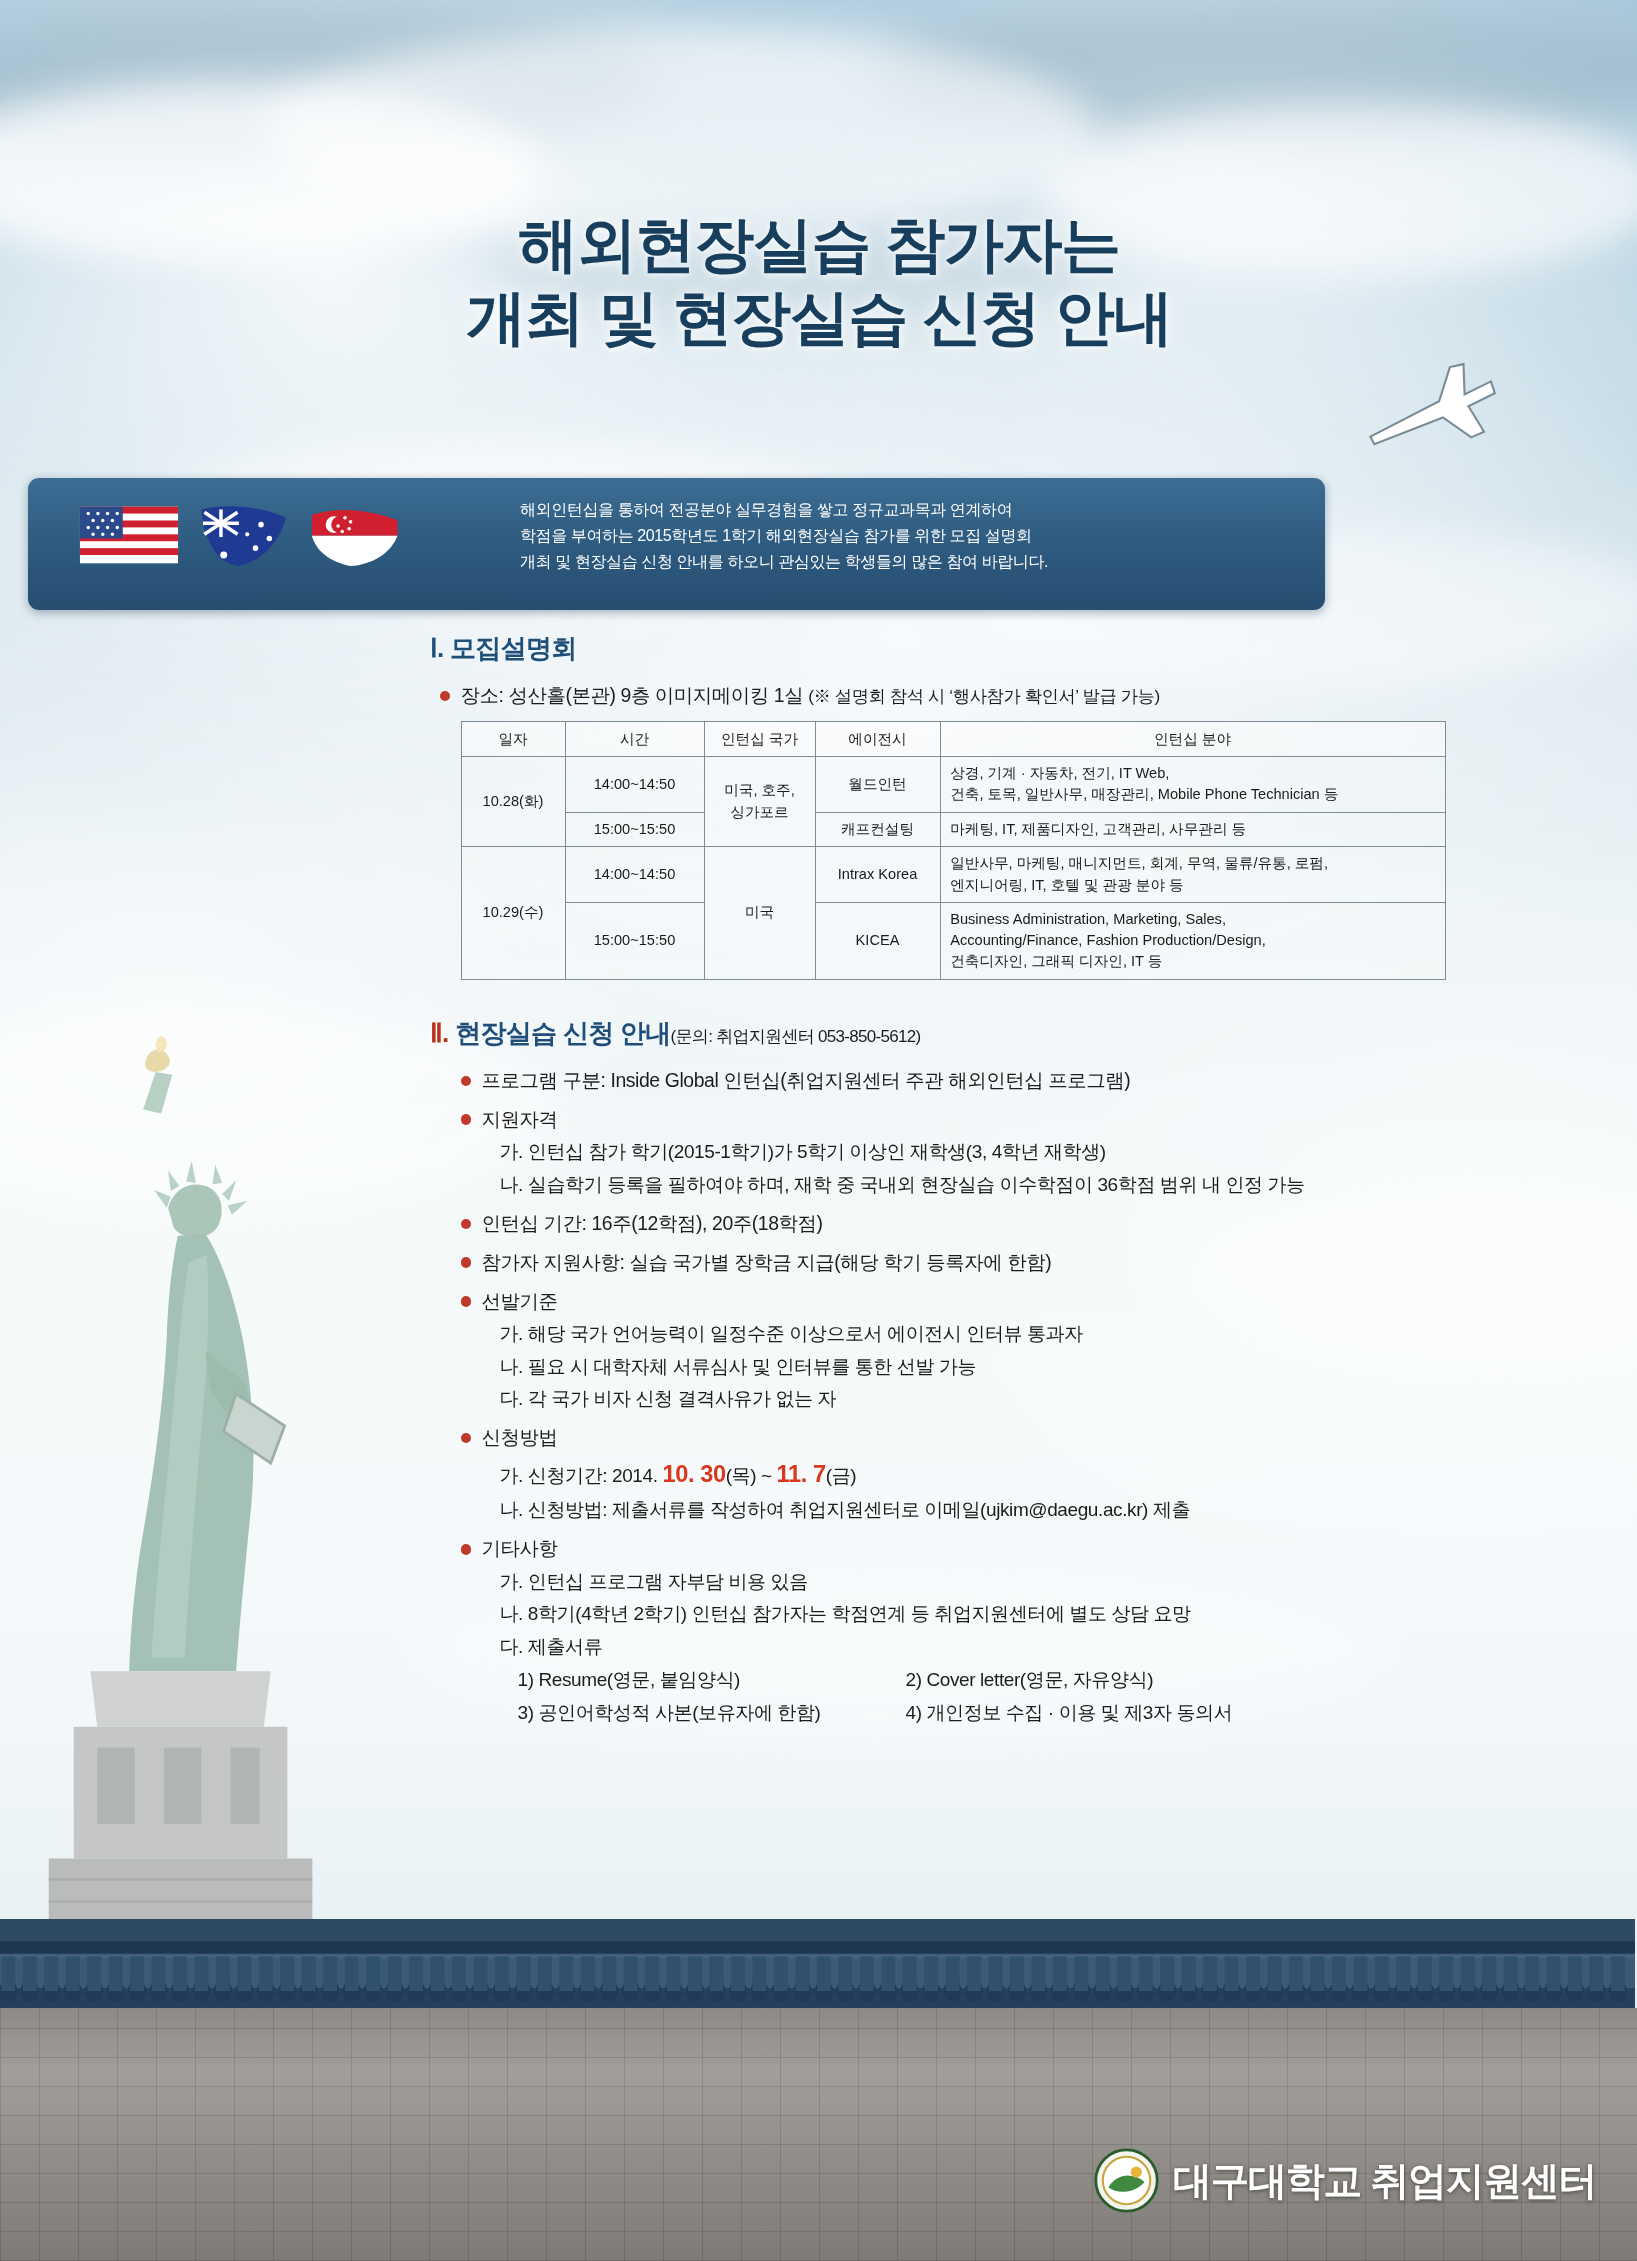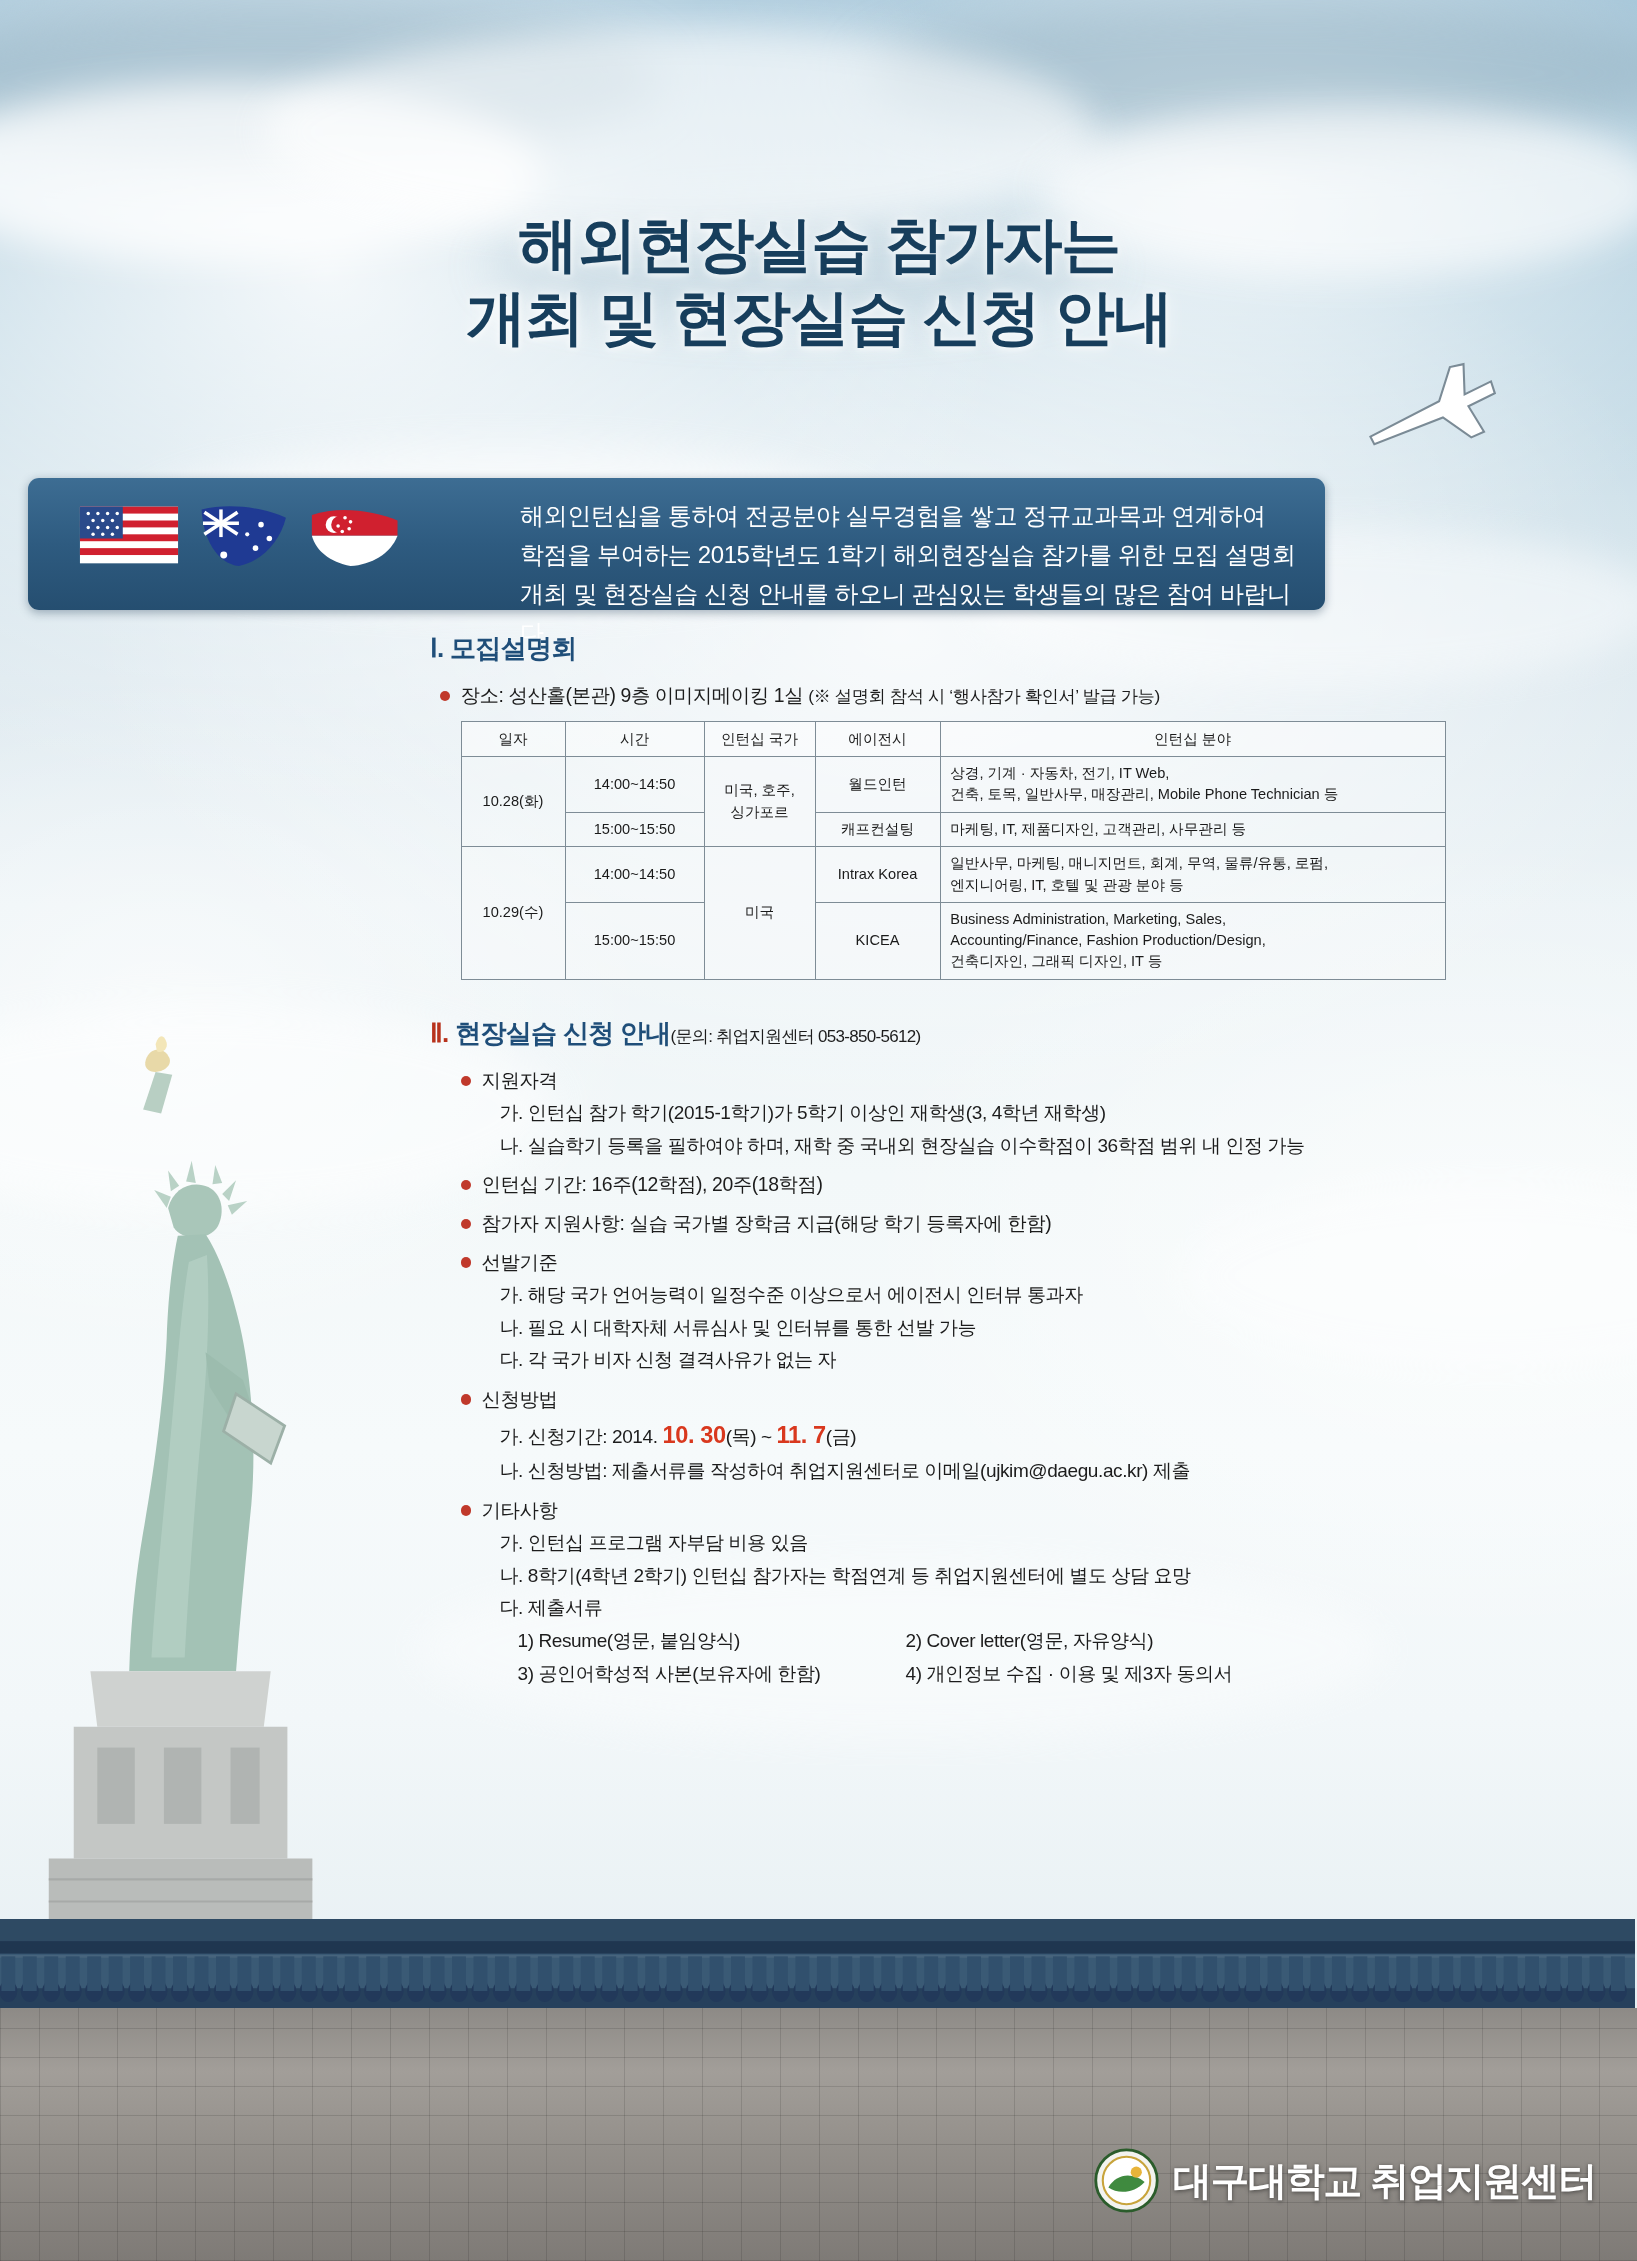--- a/index.html
+++ b/index.html
@@ -81,21 +81,21 @@
     border-radius: 11px;
     box-shadow: 0 2.8px 9.7px rgba(20,50,75,.35);
   }
   .banner-flags {
     position: absolute; left: 49px; top: 19.4px;
     display: flex; gap: 8.3px; align-items: center;
   }
   .flag { width: 104px; height: 76px; }
   .banner-text {
     position: absolute; left: 492px; top: 19.4px; right: 28px;
-    color: #ffffff; font-size: 24px; line-height: 1.62;
+    color: #ffffff; font-size: 16px; line-height: 1.62;
     letter-spacing: -0.4px;
   }
 
   
   .liberty { position: absolute; left: 7px; top: 936px; width: 361px; height: 985px; }
 
   
   .content {
     position: absolute; left: 430px; top: 631px; width: 1179px;
     color: #1c1c1c;
@@ -349,20 +349,23 @@
       </tbody>
     </table>
   </div>
 
   <div class="section-head two" style="margin-top:36px">
     <span class="rn">Ⅱ.</span>
     <span class="hd">현장실습 신청 안내</span><span class="sub">(문의: 취업지원센터 053-850-5612)</span>
   </div>
 
   <ul class="bullets" style="margin-left:21px">
+    <li>
+      <span>프로그램 구분: Inside Global 인턴십(취업지원센터 주관 해외인턴십 프로그램)</span>
+    </li>
 
     <li>
       <span>지원자격</span>
       <span class="subline">가. 인턴십 참가 학기(2015-1학기)가 5학기 이상인 재학생(3, 4학년 재학생)</span>
       <span class="subline">나. 실습학기 등록을 필하여야 하며, 재학 중 국내외 현장실습 이수학점이 36학점 범위 내 인정 가능</span>
     </li>
 
     <li>
       <span>인턴십 기간: 16주(12학점), 20주(18학점)</span>
     </li>

